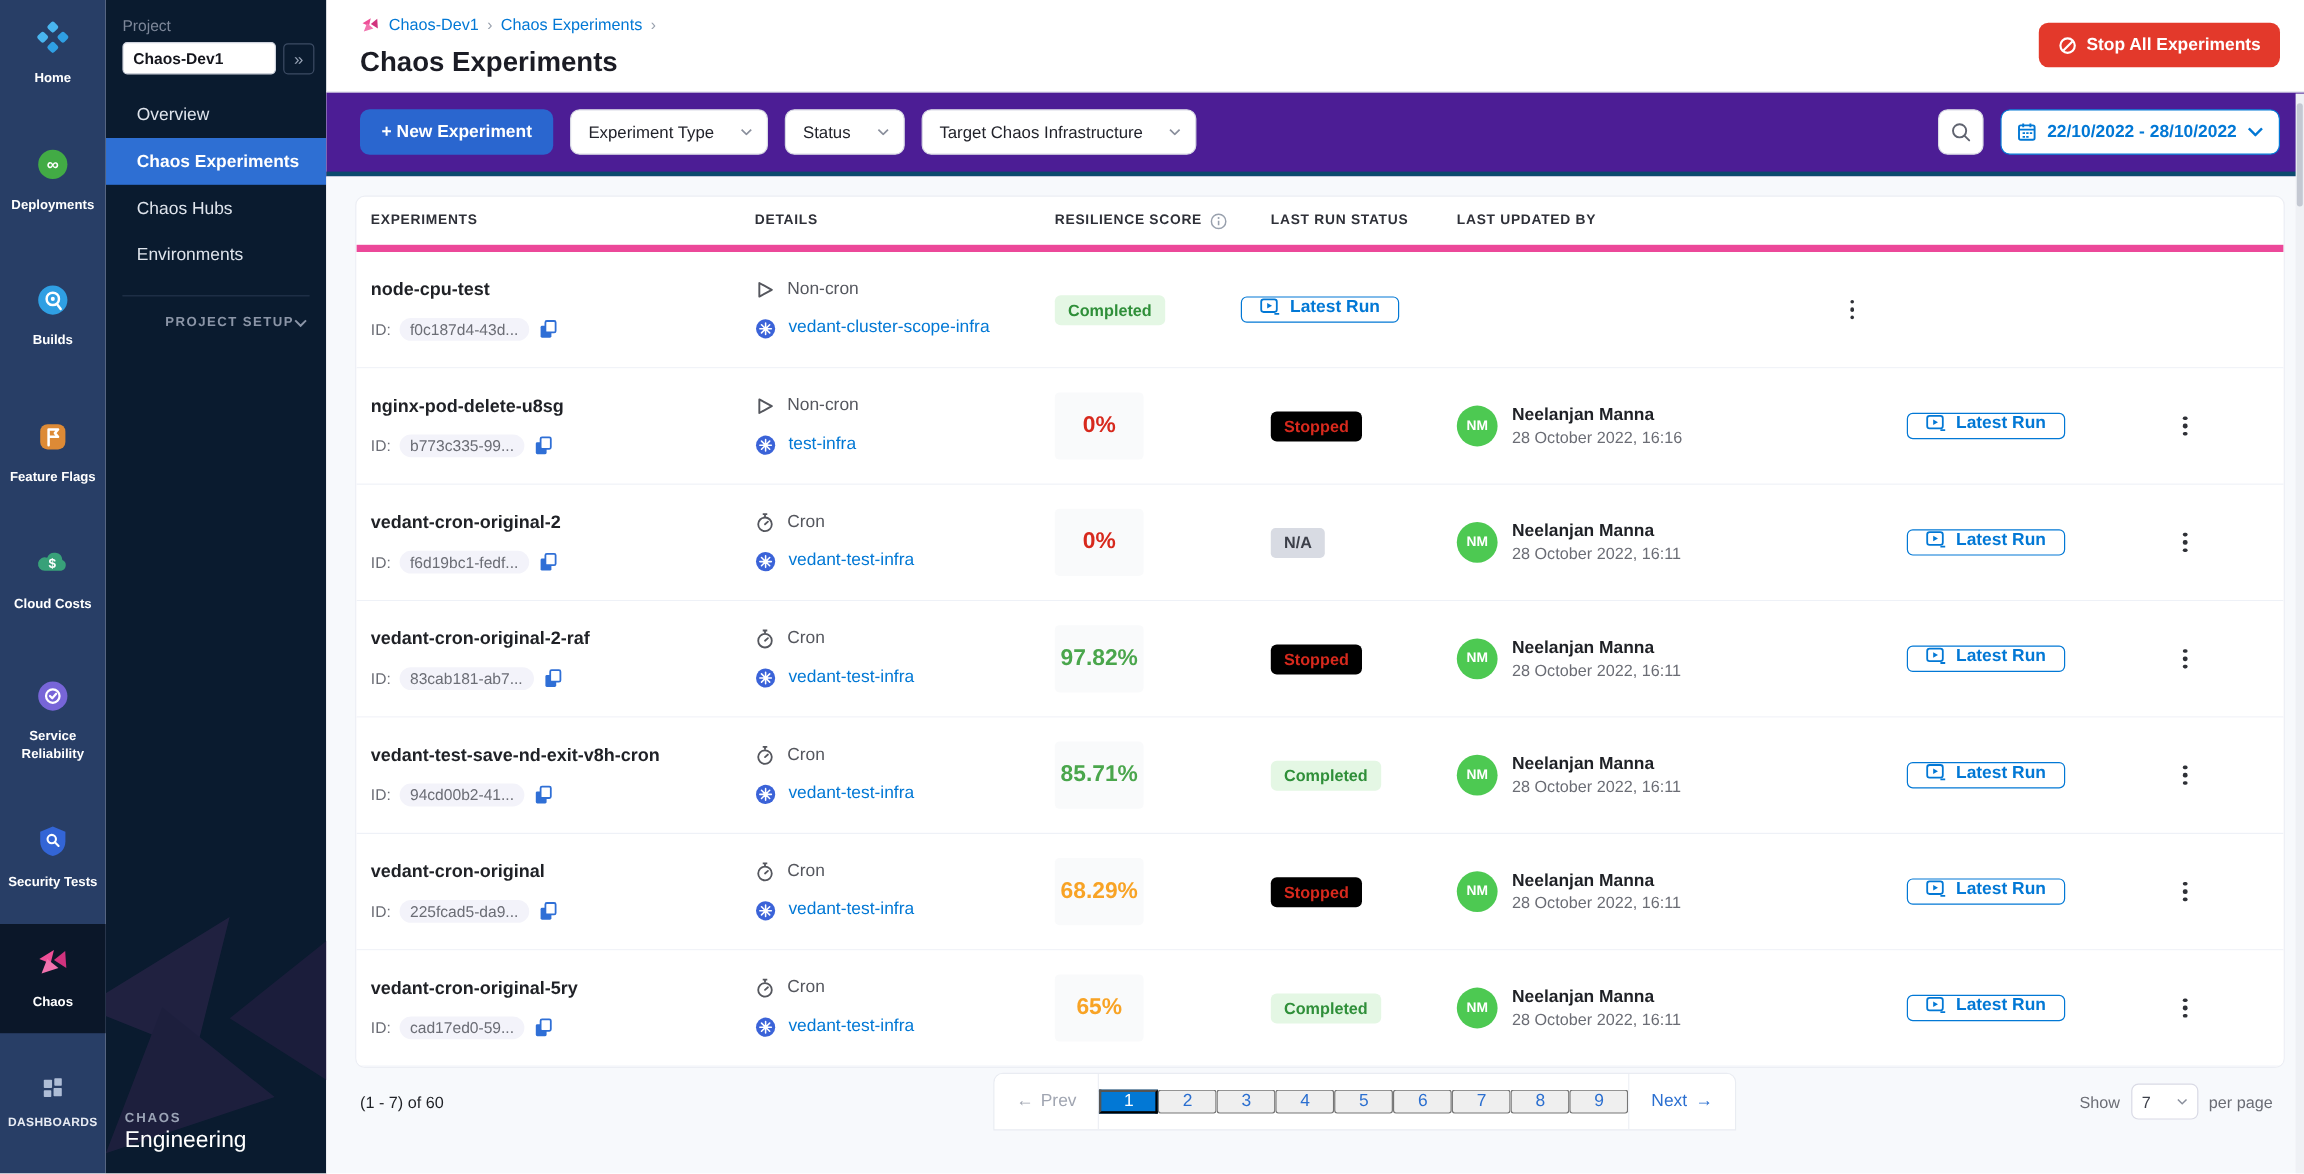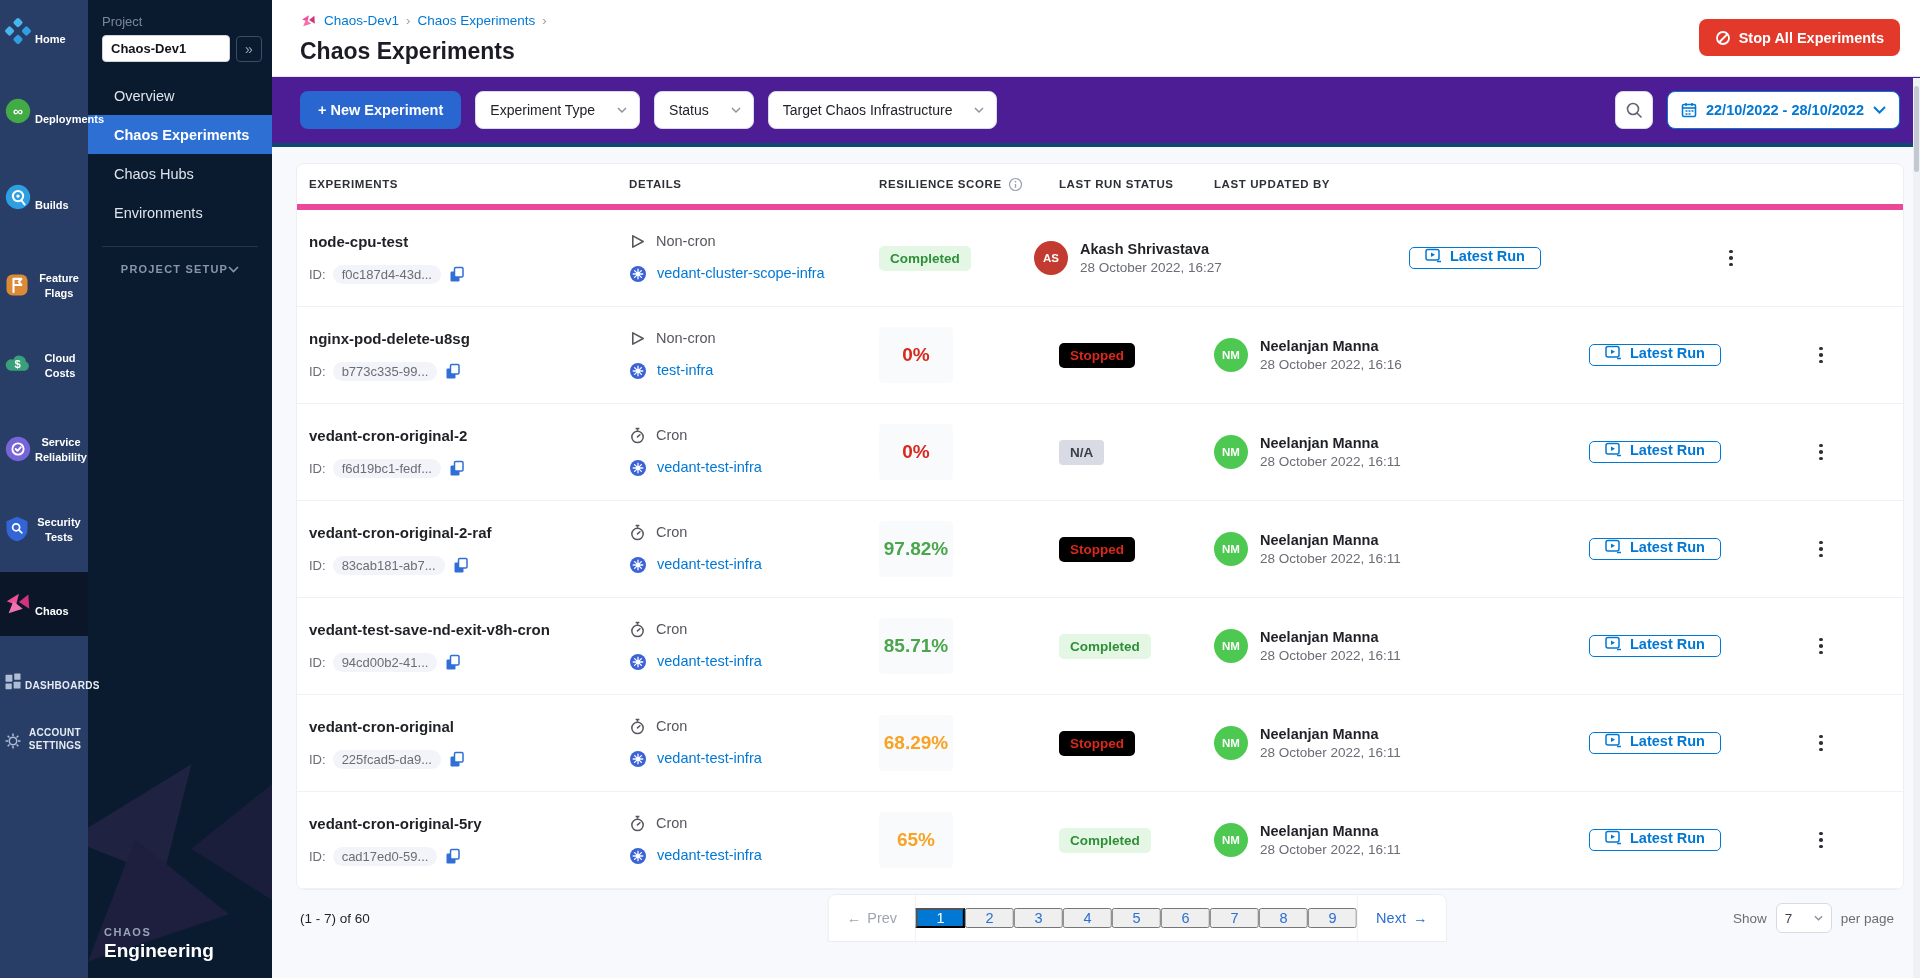--- a/index.html
+++ b/index.html
@@ -1,42 +1,42 @@
 <!DOCTYPE html>
 <html><head>
 <meta charset="utf-8">
 <style>
   *{box-sizing:border-box;margin:0;padding:0}
   html,body{width:1920px;height:978px;overflow:hidden}
   body{font-family:"Liberation Sans",sans-serif;display:flex;background:#fff;color:#1f2126}
 
   
   .rail{width:88px;min-width:88px;background:#283e66;display:flex;flex-direction:column;align-items:center;z-index:5}
-  .rail-item{width:100%;display:flex;flex-direction:row;align-items:flex-end;gap:2px;padding:12px 3px;cursor:pointer}
+  .rail-item{width:100%;display:flex;flex-direction:column;align-items:center;gap:12px;padding:12px 3px;cursor:pointer}
   .rail-item .rlabel{font-size:11px;font-weight:700;color:#fff;text-align:center;line-height:1.3}
   .rail-item.selected{background:#0b1729}
   .rail-item.small .rlabel{font-size:10px;font-weight:700;color:#e7ebf3;letter-spacing:.3px}
   .ricon{width:30px;height:30px;display:flex;align-items:center;justify-content:center}
 
   
   .proj{width:184px;min-width:184px;background:#0a1b2f;position:relative;overflow:hidden;display:flex;flex-direction:column}
   .proj-label{color:#7c8698;font-size:13px;margin:14px 0 6px 14px}
   .proj-picker{display:flex;align-items:center;gap:6px;margin:0 10px 14px 14px}
   .proj-input{flex:1;background:#fff;border:1px solid #cfd3dd;border-radius:4px;height:27px;display:flex;align-items:center;
     padding:0 8px;font-size:13px;font-weight:700;color:#14151c;cursor:text}
   .proj-collapse{width:26px;height:26px;border:1px solid #3c4c64;border-radius:4px;color:#9aa5b7;display:flex;
     align-items:center;justify-content:center;font-size:14px;cursor:pointer}
   .pnav-item{height:39px;display:flex;align-items:center;padding-left:26px;font-size:14.5px;color:#dfe4ec;cursor:pointer}
   .pnav-item.selected{background:#2e6fd3;color:#fff;font-weight:700}
   .proj-divider{height:1px;background:#24344b;margin:14px 14px 0 14px}
-  .proj-setup{display:flex;align-items:center;justify-content:center;padding:16px 16px 0 16px;color:#8b95a7;
+  .proj-setup{display:flex;align-items:center;justify-content:flex-end;padding:16px 16px 0 16px;color:#8b95a7;
     font-size:11px;font-weight:700;letter-spacing:1.2px;cursor:pointer}
   .proj-brand{margin-top:auto;padding:0 0 16px 16px;position:relative;z-index:2}
   .brand-top{font-size:11px;letter-spacing:1.5px;color:#9aa3b5;font-weight:700}
-  .brand-bottom{font-size:19px;font-weight:700;color:#fff;margin-top:2px}
+  .brand-bottom{font-size:19px;font-weight:400;color:#fff;margin-top:2px}
   .watermark{position:absolute;right:-60px;bottom:-40px;opacity:.35;z-index:1}
 
   
   .main{flex:1;display:flex;flex-direction:column;position:relative;background:#fff;min-width:0}
   .mhead{padding:12px 20px 0 28px;position:relative;border-bottom:1px solid #e4e7ee;height:77px;min-height:77px}
   .breadcrumb{display:flex;align-items:center;gap:7px;font-size:13.5px}
   .crumb{color:#0278d5;cursor:pointer;text-decoration:none}
   .crumb-sep{color:#98a0ad;font-size:13px}
   .page-title{font-size:23px;font-weight:700;color:#1b1c25;margin-top:9px}
   .stop-btn{position:absolute;top:19px;right:20px;height:37px;background:#e3392b;border:none;border-radius:8px;color:#fff;
@@ -378,29 +378,20 @@
                       <path d="M9 4.2 V13.8 M4.2 9 H13.8 M5.6 5.6 L12.4 12.4 M12.4 5.6 L5.6 12.4"></path>
                     </g>
                     <circle cx="9" cy="9" r="1.7" fill="#fff"></circle>
                   </svg>
         <span class="infra-link">vedant-cluster-scope-infra</span>
       </div>
     </div>
     <div class="c4">
       <span class="badge completed">Completed</span>
     </div>
-    <div class="c5">
-      <div class="user-cell">
-        <span class="avatar red">AS</span>
-        <span>
-          <div class="user-name">Akash Shrivastava</div>
-          <div class="user-date">28 October 2022, 16:27</div>
-        </span>
-      </div>
-    </div>
     <div class="c6">
       <button class="latest-btn">
         <svg width="17" height="15" viewBox="0 0 17 15">
                     <rect x="1" y="1.5" width="13" height="10.5" rx="2" fill="none" stroke="#0278d5" stroke-width="1.5"></rect>
                     <polygon points="6,4.5 10,6.8 6,9.1" fill="#0278d5"></polygon>
                     <path d="M12 13.5 h4" stroke="#0278d5" stroke-width="1.5"></path>
                   </svg>
         <span>Latest Run</span>
       </button>
     </div>

